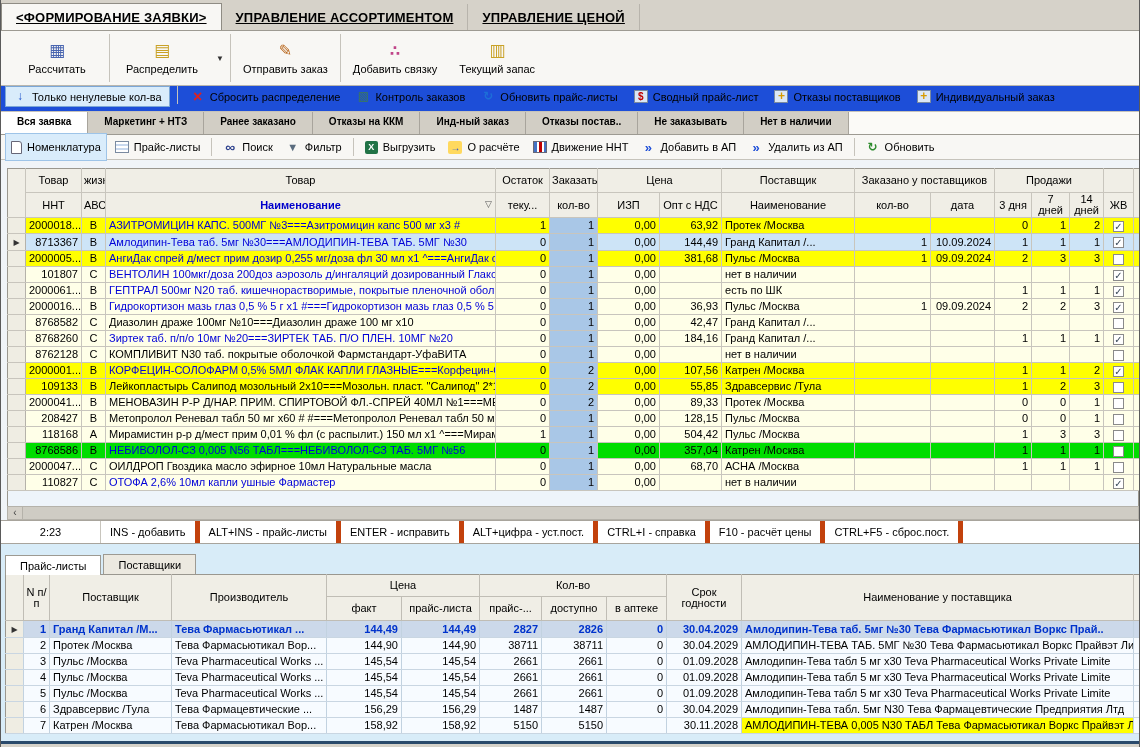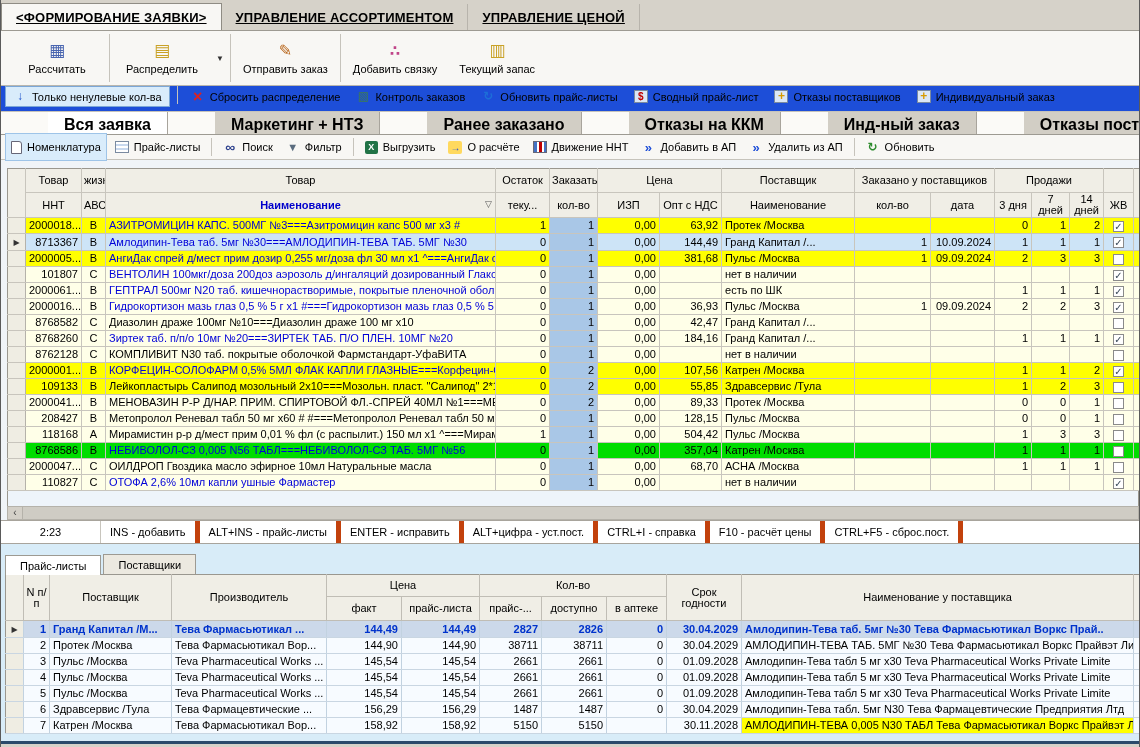--- a/index.html
+++ b/index.html
@@ -35,21 +35,21 @@
   .order-control-icon::before { content:"▧"; color:#3f7d4f; }
   .refresh-pricelists-icon::before { content:"↻"; color:#1d6fd8; font-weight:bold; }
   .summary-pricelist-icon { background:#dbe7f6; border:1px solid #7a8aa0; }
   .summary-pricelist-icon::before { content:"$"; color:#c00000; font-weight:bold; font-size:10px; }
   .supplier-refusals-icon, .individual-order-icon { background:#dbe7f6; border:1px solid #7a8aa0; }
   .supplier-refusals-icon::before, .individual-order-icon::before { content:"+"; color:#d79b00; font-weight:bold; font-size:12px; }
   .vsep { width:1px; height:18px; background:#c6c3bb; margin:0 3px; }
 
   
   .view-tabs { height:23px; background:#fbfaf7; display:flex; border-bottom:1px solid #9d9a92; }
-  .vtab { padding:4px 16px 3px; font-weight:bold; font-size:16px; background:#d2cec5; border-right:1px solid #a8a49c; white-space:nowrap;margin-left:47px; }
+  .vtab { padding:4px 16px 3px; font-weight:bold; font-size:10px; background:#d2cec5; border-right:1px solid #a8a49c; white-space:nowrap; }
   .vtab.active { background:#fff; }
 
   
   .toolbar3 { height:25px; background:#f8f7f4; border-bottom:1px solid #c6c3bb; display:flex; align-items:center; gap:3px; padding:0 4px; }
   .tbtn { display:flex; align-items:center; gap:5px; padding:2px 5px; height:28px; white-space:nowrap; }
   .tbtn.hl { background:#d9ecfb; border:1px solid #9ec4e8; }
   .nomenclature-page-icon { width:11px; height:13px; border:1px solid #667; background:#fff; border-radius:0 3px 0 0; }
   .pricelists-table-icon { width:14px; height:12px; border:1px solid #7a8aa0; background:repeating-linear-gradient(180deg,#fff 0 2px,#c8d8ee 2px 4px); }
   .search-binoculars-icon::before { content:"∞"; color:#2b3f8c; font-weight:bold; font-size:14px; }
   .filter-funnel-icon::before { content:"▼"; color:#5a6c7e; font-size:11px; }

